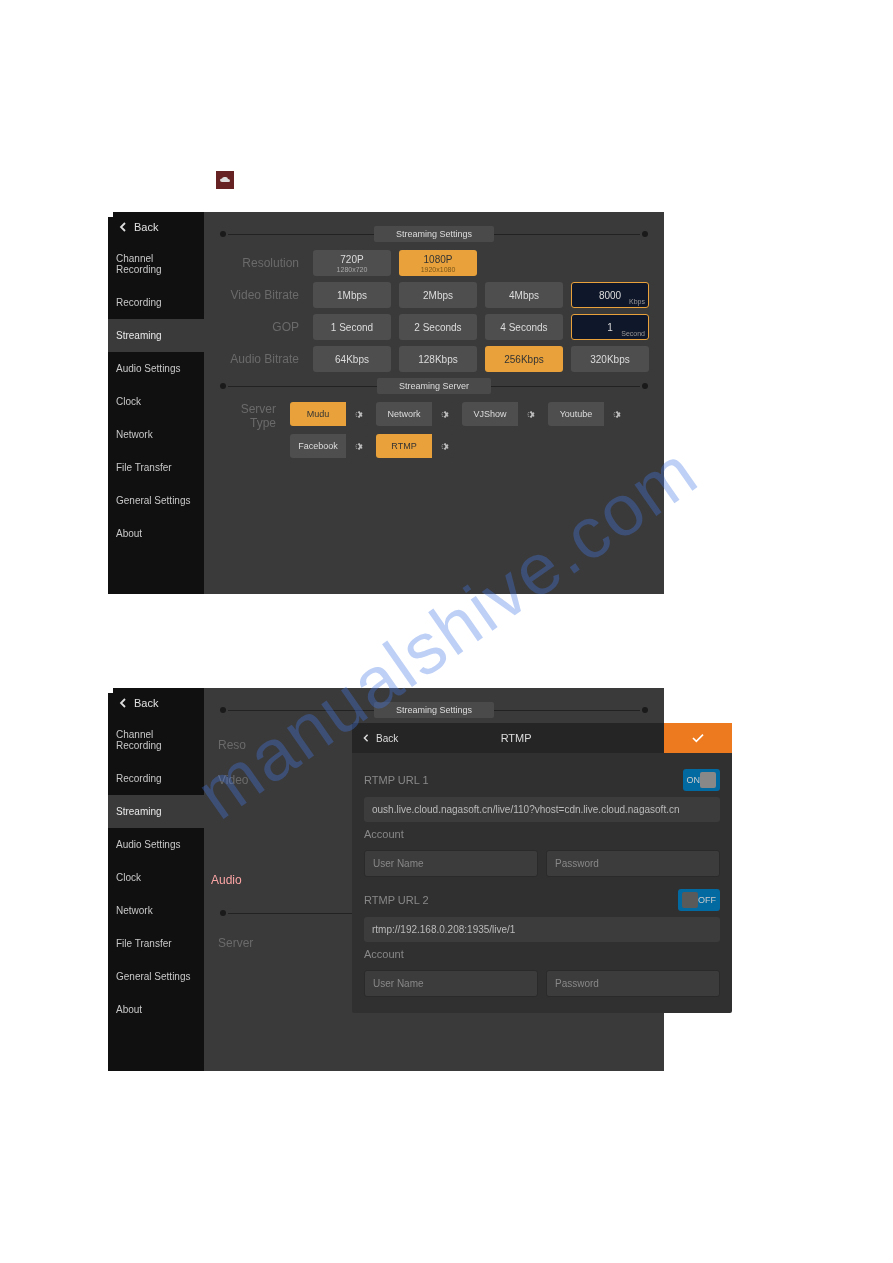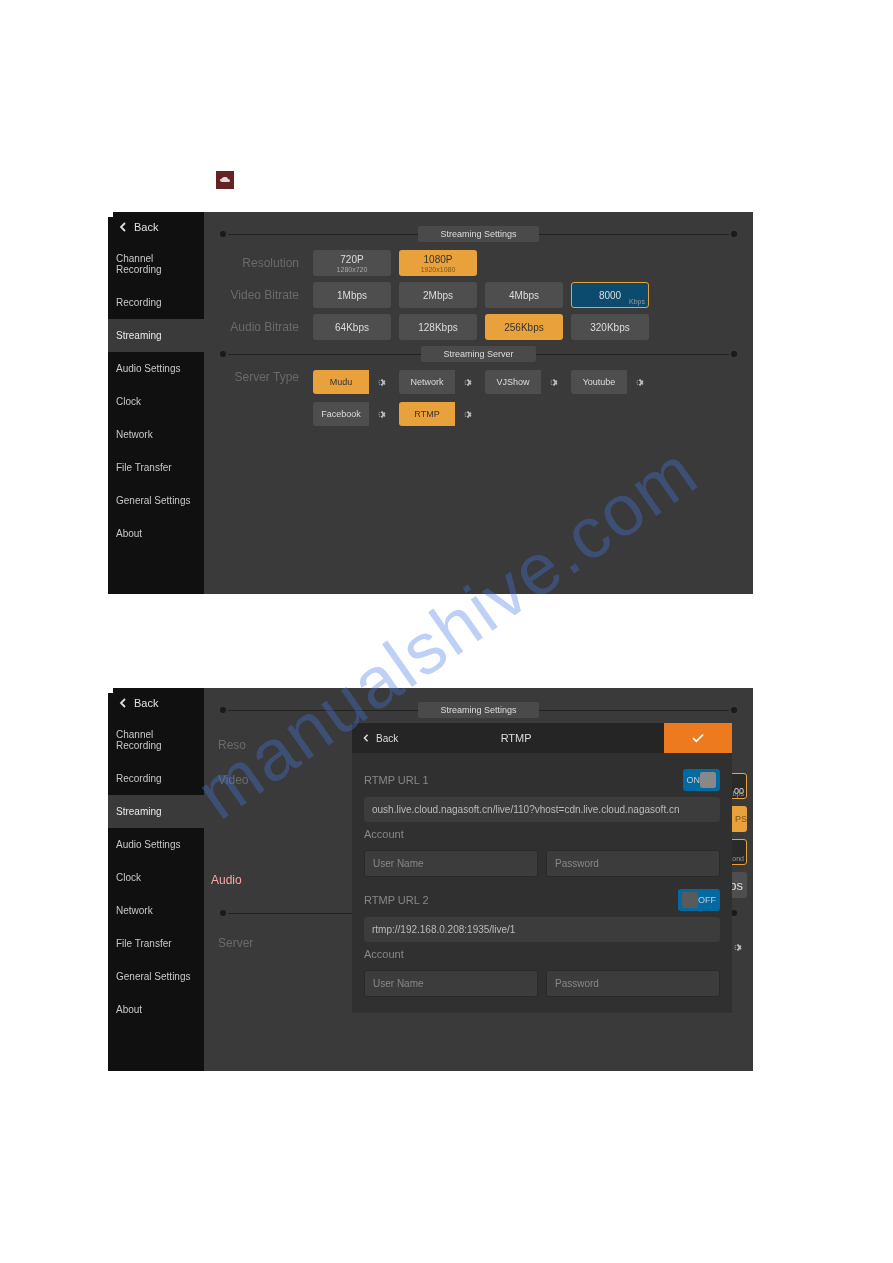--- a/index.html
+++ b/index.html
@@ -1,41 +1,41 @@
 <!DOCTYPE html>
 <html><head>
 <meta charset="utf-8">
 <style>
   * { box-sizing: border-box; margin: 0; padding: 0; font-family: Arial, sans-serif; }
   body { background: #fff; width: 893px; height: 1263px; position: relative; }
   .watermark { position: absolute; left: 50%; top: 50%; transform: translate(-50%, -50%) rotate(-35deg); font-size: 72px; color: rgba(70,120,230,0.35); pointer-events: none; z-index: 1000; font-weight: 400; letter-spacing: 2px; }
   .cloud-icon { position: absolute; left: 216px; top: 171px; width: 18px; height: 18px; background: #662222; display: flex; align-items: center; justify-content: center; }
   .cloud-icon svg { width: 12px; height: 8px; }
-  .screenshot { position: absolute; left: 108px; width: 645px; background: #3a3a3a; display: flex; }
+  .screenshot { position: absolute; left: 108px; width: 556px; background: #3a3a3a; display: flex; }
   .screenshot.first { top: 212px; height: 382px; }
   .screenshot.second { top: 688px; height: 383px; }
   .tiny-corner { position:absolute; left:0; top:0; width:5px; height:5px; background:#fff;}
   .sidebar { width: 96px; background: #101010; display: flex; flex-direction: column; }
   .back-row { display: flex; align-items: center; padding: 9px 10px; color: #e0e0e0; font-size: 11px; gap: 6px; }
   .back-row svg { width: 10px; height: 10px; }
   .side-item { padding: 11px 8px; color: #c8c8c8; font-size: 10px; cursor: pointer; }
   .side-item.active { background: #3a3a3a; color: #eaeaea; }
   .main { flex: 1; padding: 10px 14px; position: relative; }
   .divider { display: flex; align-items: center; margin: 4px 0 8px; }
   .divider .line { flex: 1; height: 1px; background: #222; }
   .divider .dot { width: 6px; height: 6px; border-radius: 50%; background: #1a1a1a; margin: 0 2px; }
   .divider .pill { background: #4a4a4a; color: #ddd; font-size: 9px; padding: 3px 22px; border-radius: 2px; }
   .setting-row { display: flex; align-items: center; margin-bottom: 6px; gap: 10px; }
   .setting-label { width: 85px; text-align: right; color: #6a6a6a; font-size: 12px; padding-right: 4px; }
   .opts { display: flex; gap: 8px; flex-wrap: wrap; }
   .opt { width: 78px; height: 26px; background: #4e4e4e; color: #ddd; font-size: 10px; border-radius: 3px; display: flex; flex-direction: column; align-items: center; justify-content: center; cursor: pointer; }
   .opt.selected { background: #e9a23b; color: #333; }
   .opt .sub { font-size: 7px; color: #aaa; margin-top: 1px; }
   .opt.selected .sub { color: #7a5518; }
-  .opt-input { width: 78px; height: 26px; background: #0c4a6e; border: 1px solid #e9a23b; border-radius: 3px; display: flex; align-items: center; justify-content: center; position: relative; color: #ddd; font-size: 10px; }
+  .opt-input { width: 78px; height: 26px; background: #0f172a; border: 1px solid #e9a23b; border-radius: 3px; display: flex; align-items: center; justify-content: center; position: relative; color: #ddd; font-size: 10px; }
   .opt-input .unit { position: absolute; right: 3px; bottom: 2px; font-size: 7px; color: #999; }
   .server-btn { display: flex; align-items: center; height: 24px; }
   .server-btn .name { width: 56px; height: 24px; background: #4e4e4e; color: #ddd; font-size: 9px; display: flex; align-items: center; justify-content: center; border-top-left-radius: 3px; border-bottom-left-radius: 3px; cursor: pointer; }
   .server-btn.selected .name { background: #e9a23b; color: #333; }
   .server-btn .gear { width: 22px; height: 24px; background: #3a3a3a; display: flex; align-items: center; justify-content: center; border-top-right-radius:3px; border-bottom-right-radius:3px; cursor:pointer; }
   .server-btn .gear svg { width: 11px; height: 11px; }
   .server-rows { display:flex; gap:8px; flex-wrap:wrap; max-width: 360px;}
   
   .modal { position: absolute; left: 148px; top: 35px; width: 380px; background: #303030; z-index: 50; border-radius: 2px; }
   .modal-header { display: flex; align-items: center; height: 30px; background: #252525; }
@@ -120,20 +120,32 @@
         <div class="opt">2Mbps</div>
         <div class="opt">4Mbps</div>
         <div class="opt-input">
             <span>8000</span>
             <span class="unit">Kbps</span>
           </div>
       </div>
     </div>
 
 
+    <div class="setting-row">
+      <div class="setting-label">GOP</div>
+      <div class="opts">
+        <div class="opt">1 Second</div>
+        <div class="opt">2 Seconds</div>
+        <div class="opt">4 Seconds</div>
+        <div class="opt-input">
+            <span>1</span>
+            <span class="unit">Second</span>
+          </div>
+      </div>
+    </div>
 
     <div class="setting-row">
       <div class="setting-label">Audio Bitrate</div>
       <div class="opts">
         <div class="opt">64Kbps</div>
         <div class="opt">128Kbps</div>
         <div class="opt selected">256Kbps</div>
         <div class="opt">320Kbps</div>
       </div>
     </div>

